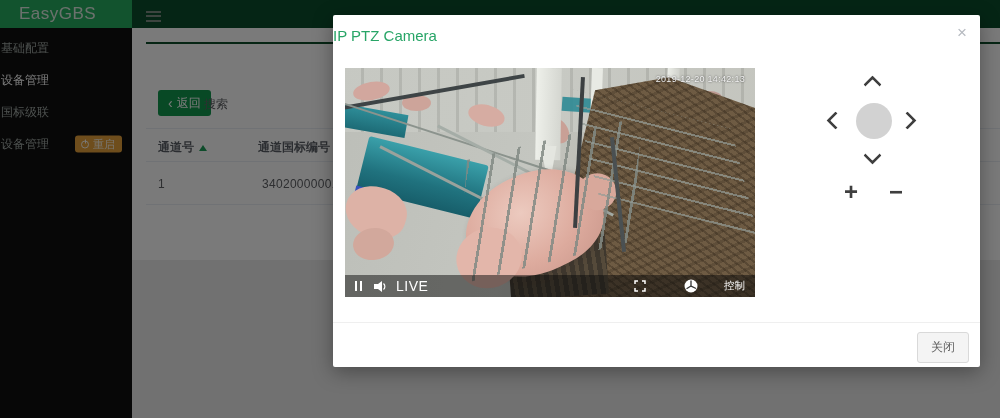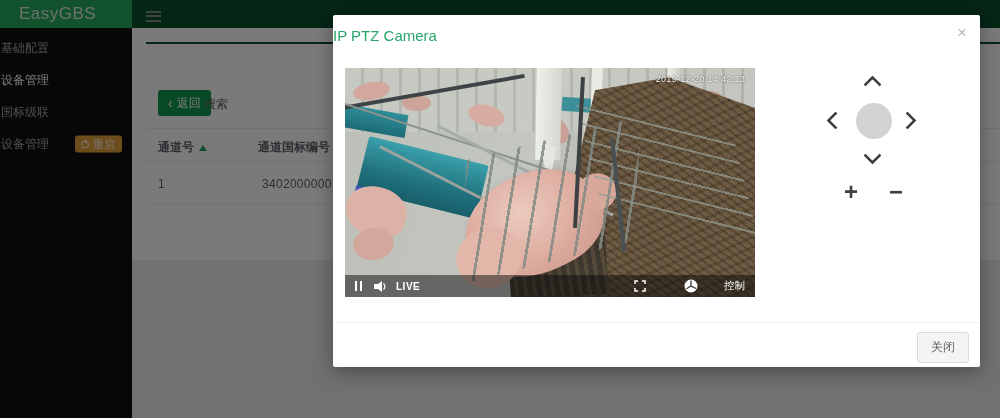--- a/index.html
+++ b/index.html
@@ -81,21 +81,21 @@
   #sowH{left:57%;top:46%;width:9%;height:16%;background:#d8a89b;border-radius:45% 55% 50% 50%;transform:rotate(-30deg);}
   #r5{left:28%;top:32%;width:44%;height:52%;background:repeating-linear-gradient(96deg,rgba(130,138,132,.85) 0 3px,transparent 3px 26px);transform:rotate(-14deg) skewX(-18deg);}
   #r6{left:58%;top:20%;width:40%;height:42%;background:repeating-linear-gradient(0deg,rgba(148,156,150,.7) 0 2px,transparent 2px 16px);transform:rotate(14deg) skewX(28deg);}
   #r7{left:56.5%;top:4%;width:0.9%;height:66%;background:#3c4042;transform:rotate(3deg);}
   #r8{left:66%;top:30%;width:1%;height:50%;background:#4a5052;transform:rotate(-6deg);}
   .osd { position:absolute; right:10px; top:6px; color:#f2f2f2; font-size:9px; text-shadow:0 0 2px rgba(0,0,0,.7); letter-spacing:.3px; }
 
   .pbar { position:absolute; left:0; right:0; bottom:0; height:22px; background:rgba(10,10,10,.5); display:flex; align-items:center; padding:0 10px; color:#fff; }
   .pause { width:7px; height:10px; border-left:2.5px solid #fff; border-right:2.5px solid #fff; cursor:pointer; }
   .vol { margin-left:12px; cursor:pointer; display:flex; }
-  .live { margin-left:9px; font-size:10px; font-weight:bold; letter-spacing:.5px; }
+  .live { margin-left:9px; font-size:14px; font-weight:normal; letter-spacing:.5px; }
   .pspacer { flex:1; }
   .fs { margin-right:38px; cursor:pointer; display:flex; }
   .snap { margin-right:26px; cursor:pointer; display:flex; }
   .ctrl-label { font-size:10.5px; cursor:pointer; }
 
   
   .chev { position:absolute; width:13px; height:13px; border-right:3.5px solid #3f3f3f; border-bottom:3.5px solid #3f3f3f; border-radius:1px; cursor:pointer; }
   #chev-up    { left:533px; top:63px;  transform:rotate(-135deg); }
   #chev-down  { left:533px; top:134px; transform:rotate(45deg); }
   #chev-left  { left:496px; top:99px;  transform:rotate(135deg); }

